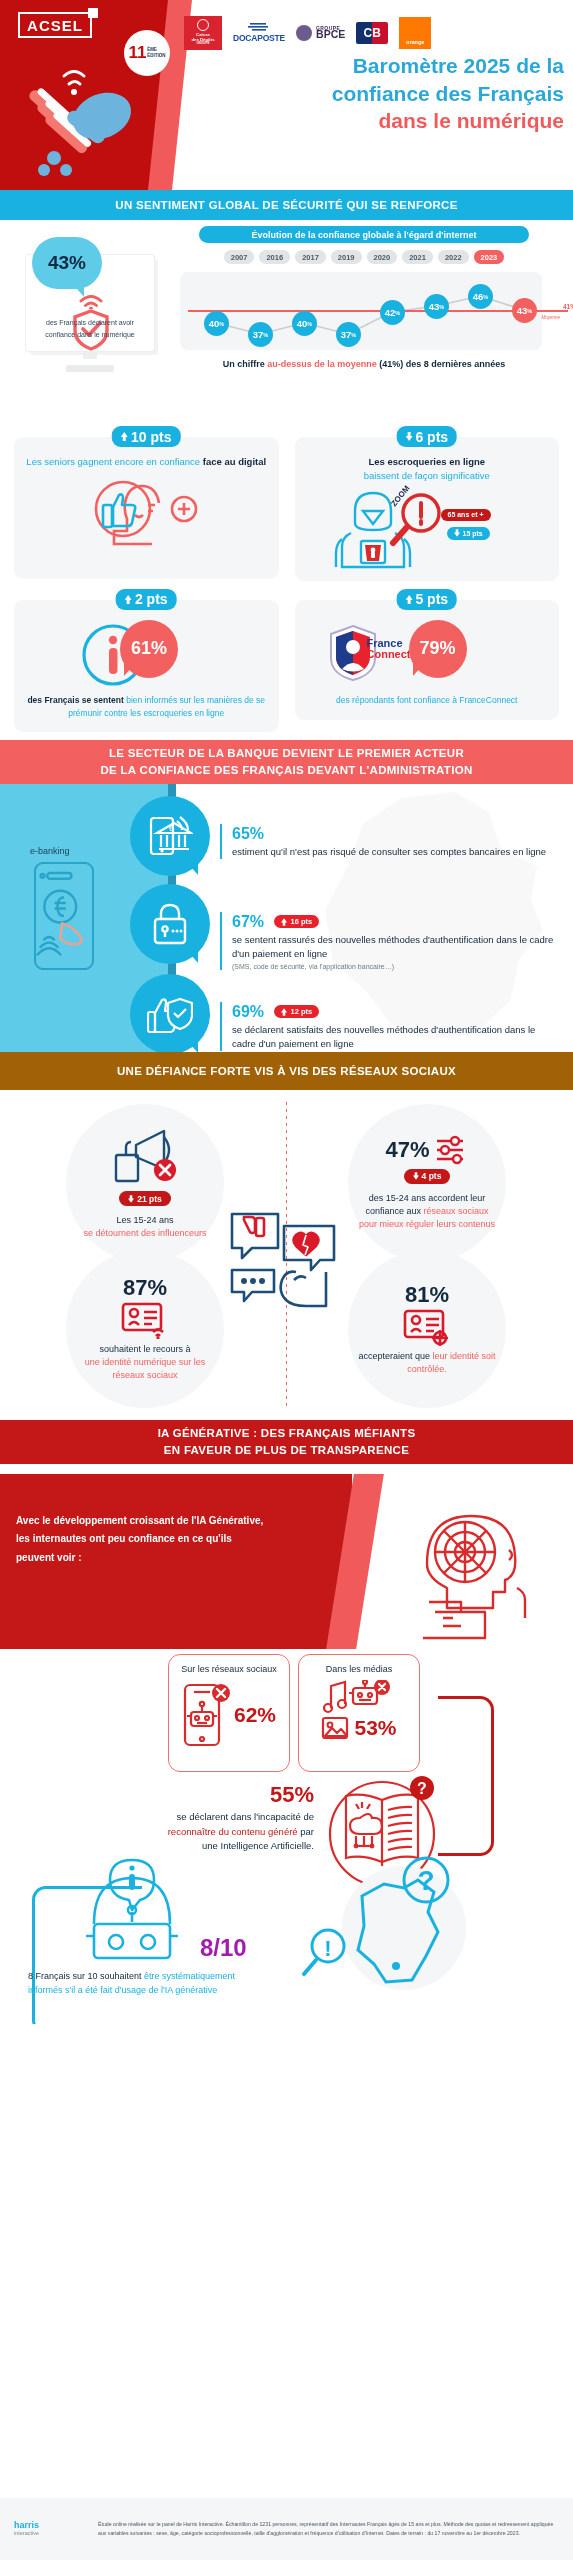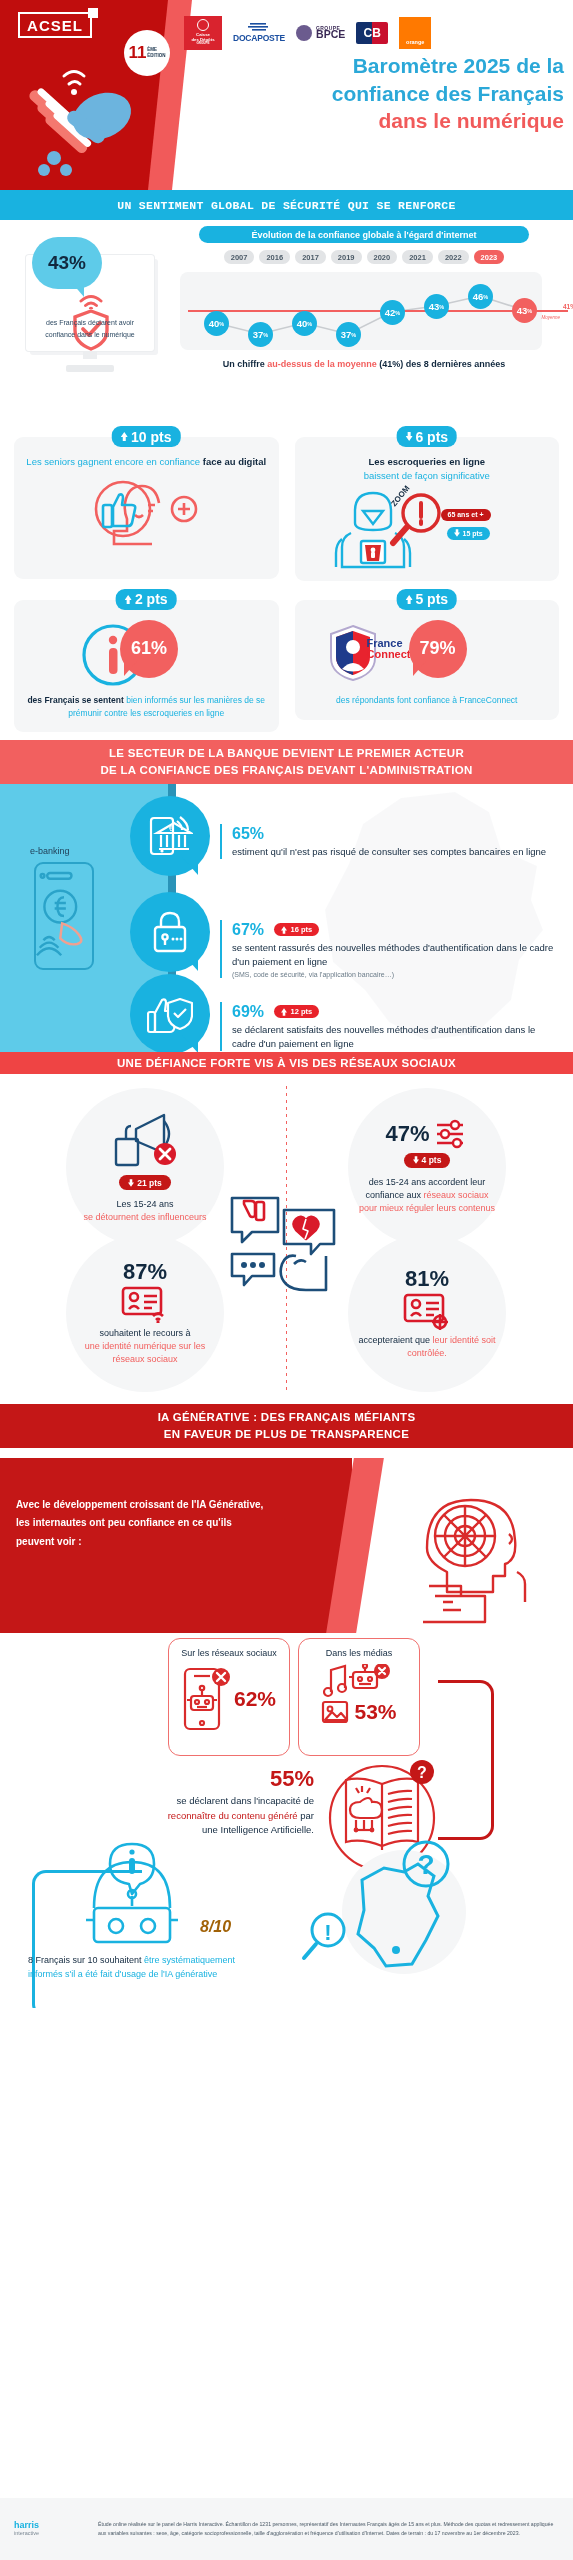--- a/index.html
+++ b/index.html
@@ -51,23 +51,23 @@
              color:#fff; font-size:12px; font-weight:bold; border-radius:2px;}
   .logo-orange { width:32px;height:32px;background:#ff7900; color:#fff; font-size:5.5px;
              font-weight:bold; align-items:flex-end; justify-content:center; padding-bottom:4px;}
   .hdr-title { position:absolute; left:184px; top:52px; width:380px; text-align:right;
                font-size:21px; font-weight:bold; line-height:1.32; color:#2ba8d8; }
   .hdr-title .rd { color:#f15a5a; }
 
   
   .banner { width:100%; text-align:center; color:#fff; font-weight:bold;
             letter-spacing:0.3px; display:flex; align-items:center; justify-content:center;}
-  .banner-cyan { background:#19b2e0; height:30px; font-size:11.5px;font-family:Liberation Mono, monospace; }
+  .banner-cyan { background:#19b2e0; height:30px; font-size:11.5px; }
   .banner-salmon { background:#f2605f; height:44px; font-size:11.5px; line-height:1.45; }
-  .banner-navy { background:#ef4444; height:22px; font-size:11.5px; }
+  .banner-navy { background:#a16207; height:38px; font-size:11.5px; }
   .banner-red { background:#c41717; height:44px; font-size:11.5px; line-height:1.45; }
 
   
   .s1 { position:relative; height:200px; background:#fff; }
   .monitor { position:absolute; left:26px; top:35px; width:128px; height:108px; }
   .monitor .screen { width:128px; height:96px; background:#fff; border-radius:3px;
                      box-shadow:0 0 0 1px #eceef0, 4px 4px 0 0 #f2f3f5; }
   .monitor .stand { width:48px; height:7px; background:#e9ebed; margin:6px auto 0; border-radius:2px;}
   .monitor .neck { width:14px; height:8px; background:#eceef0; margin:0 auto; }
   .bubble43 { position:absolute; left:6px; top:-18px; width:70px; height:52px; border-radius:26px;
@@ -164,21 +164,21 @@
   .ia-cards { position:absolute; left:128px; top:190px; display:flex; gap:8px;margin-left:40px; }
   .ia-card { width:122px; height:118px; background:#fff; border:1.6px solid #f0706e;
        border-radius:12px; text-align:center; padding-top:9px; position:relative; }
   .ia-card .t { font-size:9px; color:#12293f; }
   .ia-card .v { font-size:21px; font-weight:bold; color:#c41717; }
   .ia-55 { position:absolute; left:158px; top:318px; width:156px; text-align:right; }
   .ia-55 .v { font-size:22px; font-weight:bold; color:#c41717; }
   .ia-55 .d { font-size:9.5px; line-height:1.55; color:#12293f; margin-top:2px;}
   .ia-55 .d .r { color:#c41717; }
   .book { position:absolute; left:322px; top:310px; width:120px; height:118px; }
-  .ia-810 { position:absolute; left:200px; top:470px; font-size:16px; font-weight:bold; color:#a16207;font-style:italic;}
+  .ia-810 { position:absolute; left:200px; top:470px; font-size:24px; font-weight:bold; color:#a21caf;}
   .ia-810-cap { position:absolute; left:28px; top:505px; width:240px; font-size:9px;
        line-height:1.6; color:#12293f; }
   .ia-810-cap .c { color:#19b2e0; }
   .robot { position:absolute; left:72px; top:388px; width:120px; height:110px; }
   .faceq { position:absolute; left:300px; top:390px; width:180px; height:140px; }
   .hook-red { position:absolute; left:438px; top:232px; width:56px; height:160px;
        border:3px solid #c41717; border-left:none; border-radius:0 14px 14px 0; }
   .hook-white { position:absolute; left:50px; top:250px; width:62px; height:62px;
        border:3px solid #fff; border-top:none; border-right:none; border-radius:0 0 0 14px; }
   .hook-cyan { position:absolute; left:32px; top:422px; width:110px; height:148px;
@@ -513,21 +513,21 @@
             <text x="22" y="18" font-size="7" fill="#fff" font-family="'Liberation Sans',sans-serif">€</text>
           </svg>
         </span>
       </div>
       <div class="btxt">
         <span class="n">65%</span>
         <div class="d">estiment qu'il n'est pas risqué de consulter ses comptes bancaires en ligne</div>
       </div>
     </div>
 
-    <div class="bstat" style="top:108px">
+    <div class="bstat" style="top:100px">
       <div class="bdot">
         <span class="gl">
           <svg width="46" height="46" viewBox="0 0 46 46">
             <g fill="none" stroke="#fff" stroke-width="2.4">
               <rect x="8" y="18" width="30" height="24" rx="3"></rect>
               <path d="M14 18 v-5 q0 -9 9 -9 q9 0 9 9 v5"></path>
               <circle cx="18" cy="28" r="2.6"></circle>
               <path d="M18 31 v5"></path>
             </g>
             <g fill="#fff">

